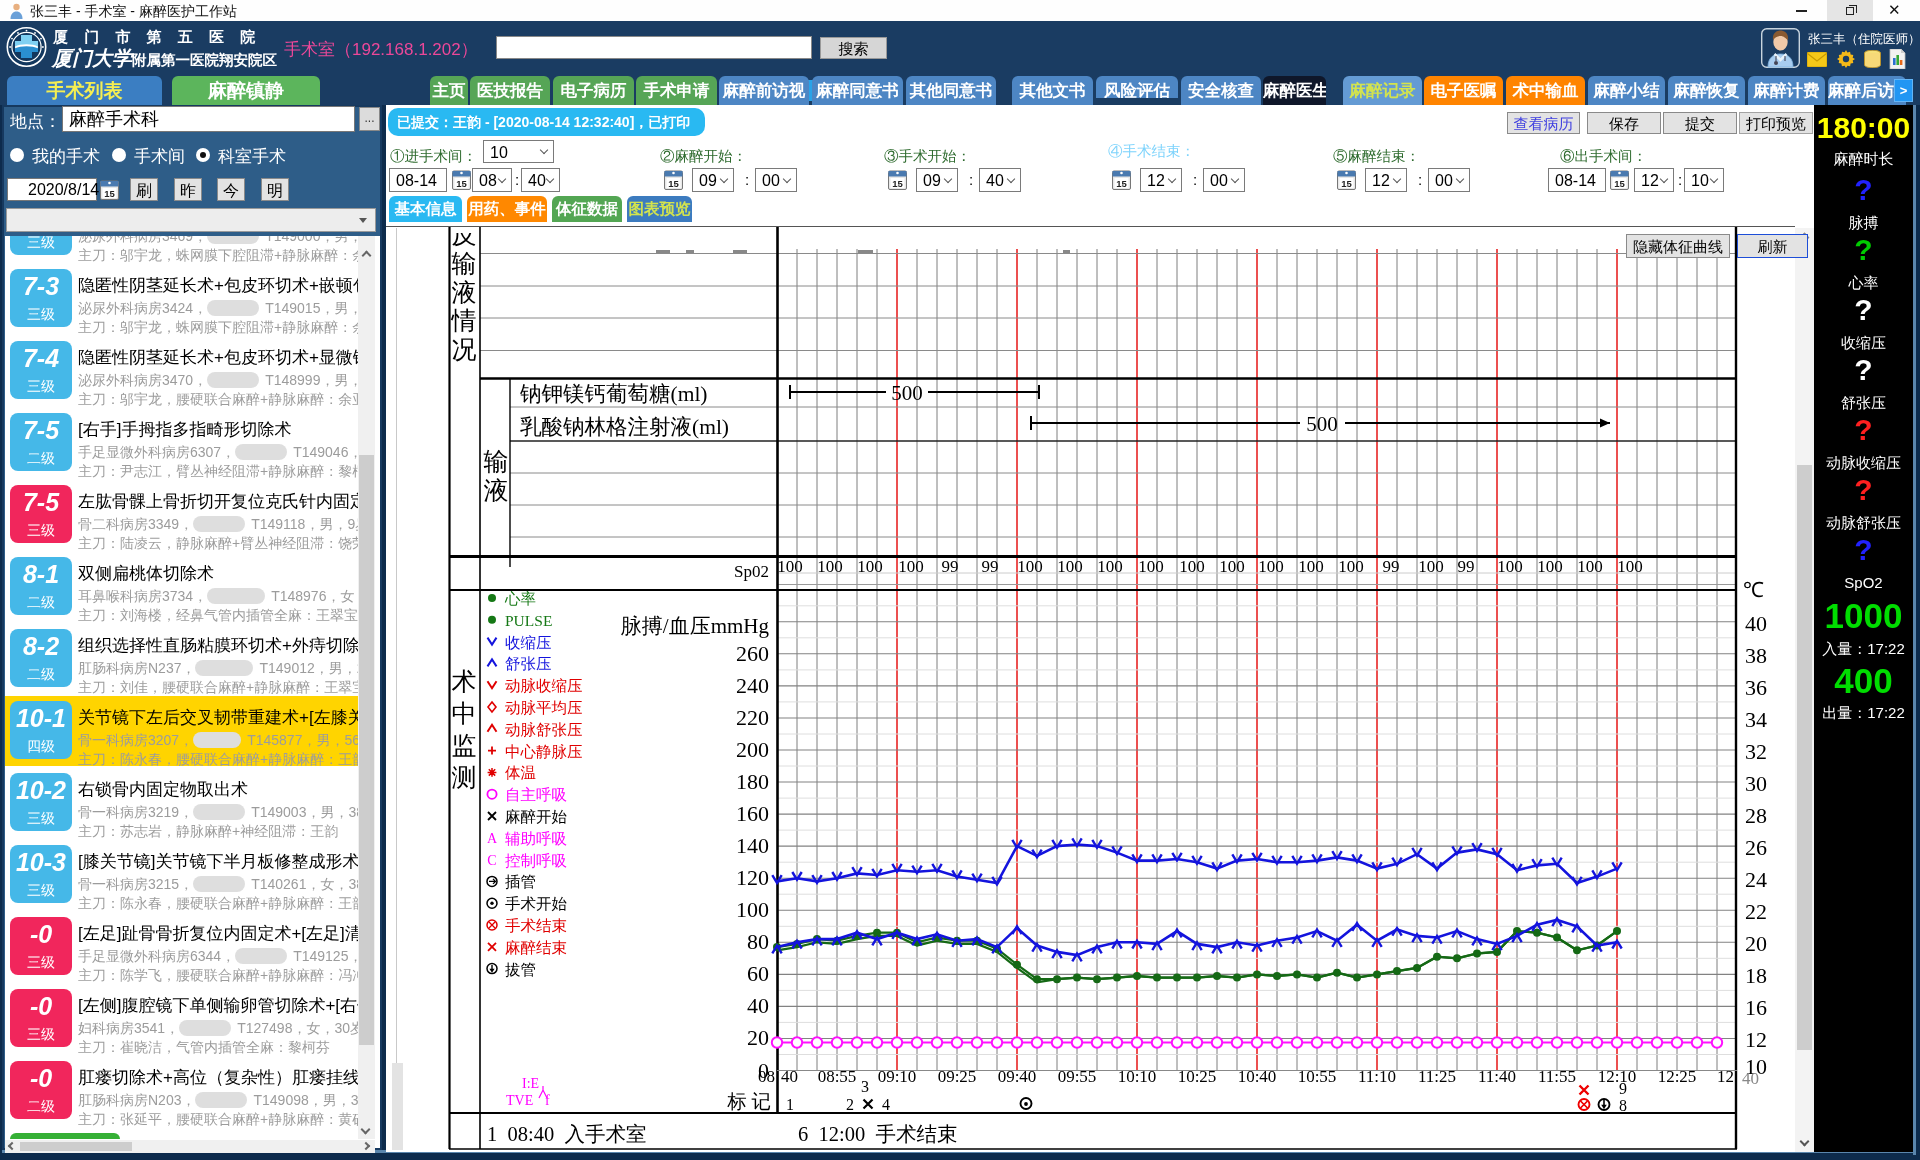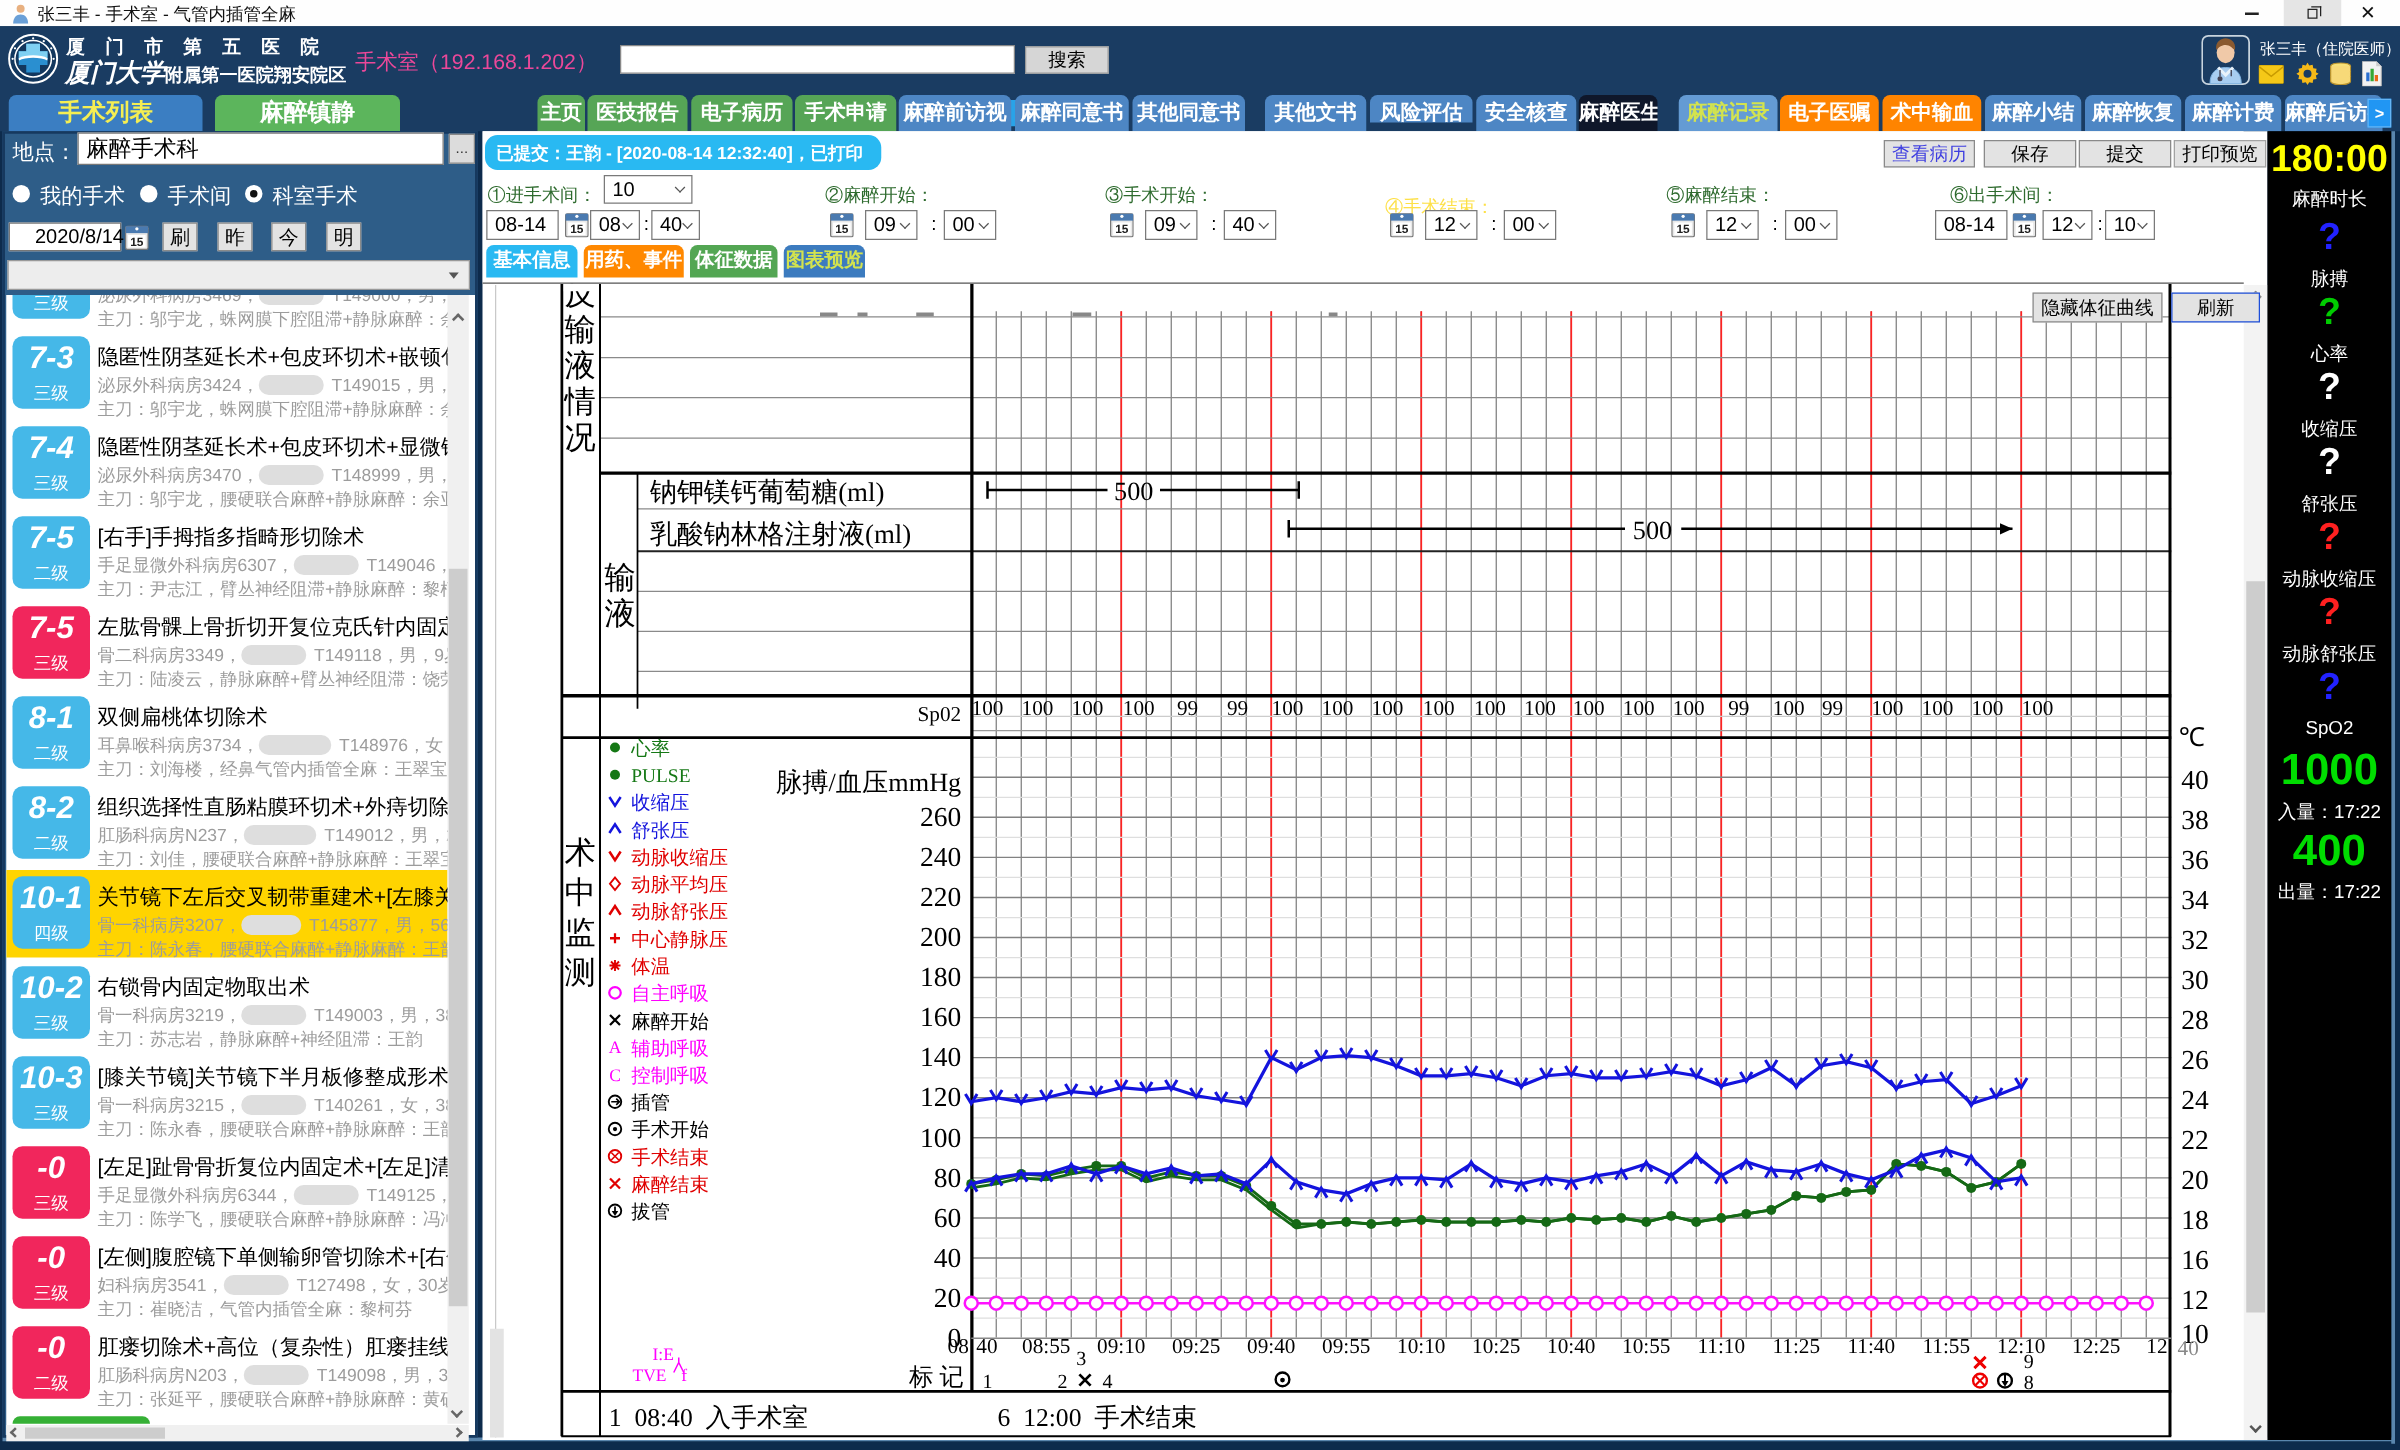--- a/index.html
+++ b/index.html
@@ -5,21 +5,21 @@
 .abs{position:absolute}
 </style></head><body>
 <div class="abs" style="left:0;top:0;width:1920px;height:1160px;background:#0d2b4c"></div>
 <div class="abs" style="left:1913px;top:22px;width:3px;height:1133px;background:#5a86ad"></div>
 <div class="abs" style="left:2px;top:1150px;width:1913px;height:3px;background:#5a86ad"></div>
 <div class="abs" style="left:0;top:0;width:1920px;height:21px;background:#fefefe"></div>
 <svg class="abs" style="left:9px;top:3px" width="15" height="16" viewBox="0 0 15 16">
 <circle cx="7.5" cy="4" r="3.2" fill="#e8b080"></circle>
     <path d="M1.5 16c0-5 2.6-7.5 6-7.5s6 2.5 6 7.5z" fill="#6aa0d8"></path>
   </svg>
-<div class="abs" style="left:30px;top:3px;font:14px 'Liberation Sans',sans-serif;color:#111">张三丰 - 手术室 - 气管内插管全麻</div>
+<div class="abs" style="left:30px;top:3px;font:14px 'Liberation Sans',sans-serif;color:#111">张三丰 - 手术室 - 麻醉医护工作站</div>
 <div class="abs" style="left:1796px;top:10px;width:11px;height:1.6px;background:#222"></div>
 <div class="abs" style="left:1827px;top:0;width:46px;height:21px;background:#e5e5e5"></div>
 <div class="abs" style="left:1846px;top:7px;width:8px;height:8px;border:1.2px solid #222"></div>
 <div class="abs" style="left:1849px;top:4.5px;width:8px;height:8px;border:1.2px solid #222;border-bottom:none;border-left:none"></div>
 <div class="abs" style="left:1888px;top:1px;font:15px 'Liberation Sans',sans-serif;color:#111">✕</div>
 <div class="abs" style="left:0;top:21px;width:1920px;height:84px;background:#1a3c62"></div>
 <svg style="position:absolute;left:6px;top:26px" width="41" height="42" viewBox="0 0 41 42">
 <circle cx="20.5" cy="21" r="19.2" fill="#12375e" stroke="#fff" stroke-width="1.6"></circle>
 <circle cx="20.5" cy="21" r="14.6" fill="none" stroke="#fff" stroke-width="1.2"></circle>
 <g fill="#fff">
@@ -630,21 +630,21 @@
 <div style="position:absolute;left:888px;top:169px"><svg width="19" height="21" viewBox="0 0 19 21" style="vertical-align:top">
 <rect x="0.5" y="2" width="18" height="18.5" rx="1.5" fill="#e8e8e8" stroke="#777" stroke-width="1"></rect>
 <rect x="0.5" y="2" width="18" height="5.5" fill="#4a7ab0"></rect>
 <circle cx="9.5" cy="4" r="1.3" fill="#fff"></circle>
 <rect x="2.5" y="9" width="14" height="10" fill="#fff"></rect>
 <text x="9.5" y="17.5" font-size="9.5" font-weight="bold" text-anchor="middle" fill="#222" font-family="Liberation Sans">15</text>
 </svg></div>
 <div style="position:absolute;left:916px;top:168px;width:42px;height:24px;background:#fff;border:1px solid #7a7a7a;font:16px 'Liberation Sans',sans-serif;color:#000;padding-left:6px;line-height:24px;white-space:nowrap">09<span style="position:absolute;right:6px;top:7px;width:6px;height:6px;border-left:1.6px solid #555;border-bottom:1.6px solid #555;transform:rotate(-45deg)"></span></div>
 <div class="abs" style="left:969px;top:171px;font:15px 'Liberation Sans',sans-serif;color:#000">:</div>
 <div style="position:absolute;left:979px;top:168px;width:42px;height:24px;background:#fff;border:1px solid #7a7a7a;font:16px 'Liberation Sans',sans-serif;color:#000;padding-left:6px;line-height:24px;white-space:nowrap">40<span style="position:absolute;right:6px;top:7px;width:6px;height:6px;border-left:1.6px solid #555;border-bottom:1.6px solid #555;transform:rotate(-45deg)"></span></div>
-<div class="abs" style="left:1108px;top:156px;font:14.5px 'Liberation Sans',sans-serif;color:#fde047;white-space:nowrap">④手术结束：</div>
+<div class="abs" style="left:1108px;top:142px;font:14.5px 'Liberation Sans',sans-serif;color:#7dd3fc;white-space:nowrap">④手术结束：</div>
 <div style="position:absolute;left:1112px;top:169px"><svg width="19" height="21" viewBox="0 0 19 21" style="vertical-align:top">
 <rect x="0.5" y="2" width="18" height="18.5" rx="1.5" fill="#e8e8e8" stroke="#777" stroke-width="1"></rect>
 <rect x="0.5" y="2" width="18" height="5.5" fill="#4a7ab0"></rect>
 <circle cx="9.5" cy="4" r="1.3" fill="#fff"></circle>
 <rect x="2.5" y="9" width="14" height="10" fill="#fff"></rect>
 <text x="9.5" y="17.5" font-size="9.5" font-weight="bold" text-anchor="middle" fill="#222" font-family="Liberation Sans">15</text>
 </svg></div>
 <div style="position:absolute;left:1140px;top:168px;width:42px;height:24px;background:#fff;border:1px solid #7a7a7a;font:16px 'Liberation Sans',sans-serif;color:#000;padding-left:6px;line-height:24px;white-space:nowrap">12<span style="position:absolute;right:6px;top:7px;width:6px;height:6px;border-left:1.6px solid #555;border-bottom:1.6px solid #555;transform:rotate(-45deg)"></span></div>
 <div class="abs" style="left:1193px;top:171px;font:15px 'Liberation Sans',sans-serif;color:#000">:</div>
 <div style="position:absolute;left:1203px;top:168px;width:42px;height:24px;background:#fff;border:1px solid #7a7a7a;font:16px 'Liberation Sans',sans-serif;color:#000;padding-left:6px;line-height:24px;white-space:nowrap">00<span style="position:absolute;right:6px;top:7px;width:6px;height:6px;border-left:1.6px solid #555;border-bottom:1.6px solid #555;transform:rotate(-45deg)"></span></div>

